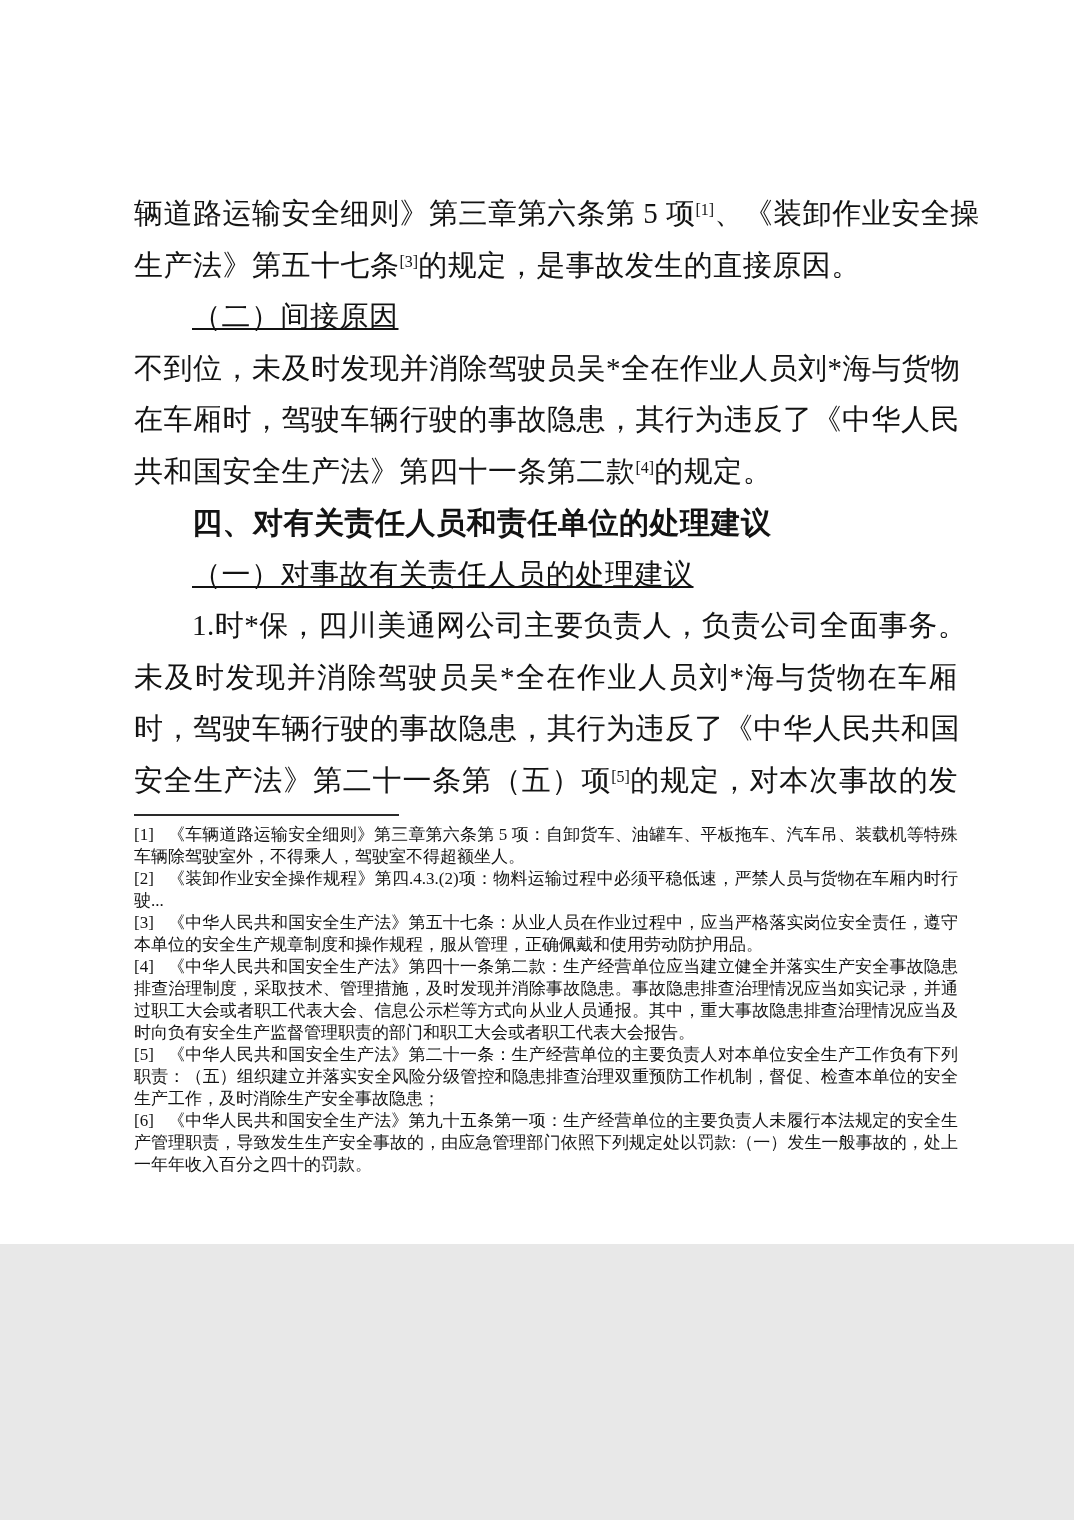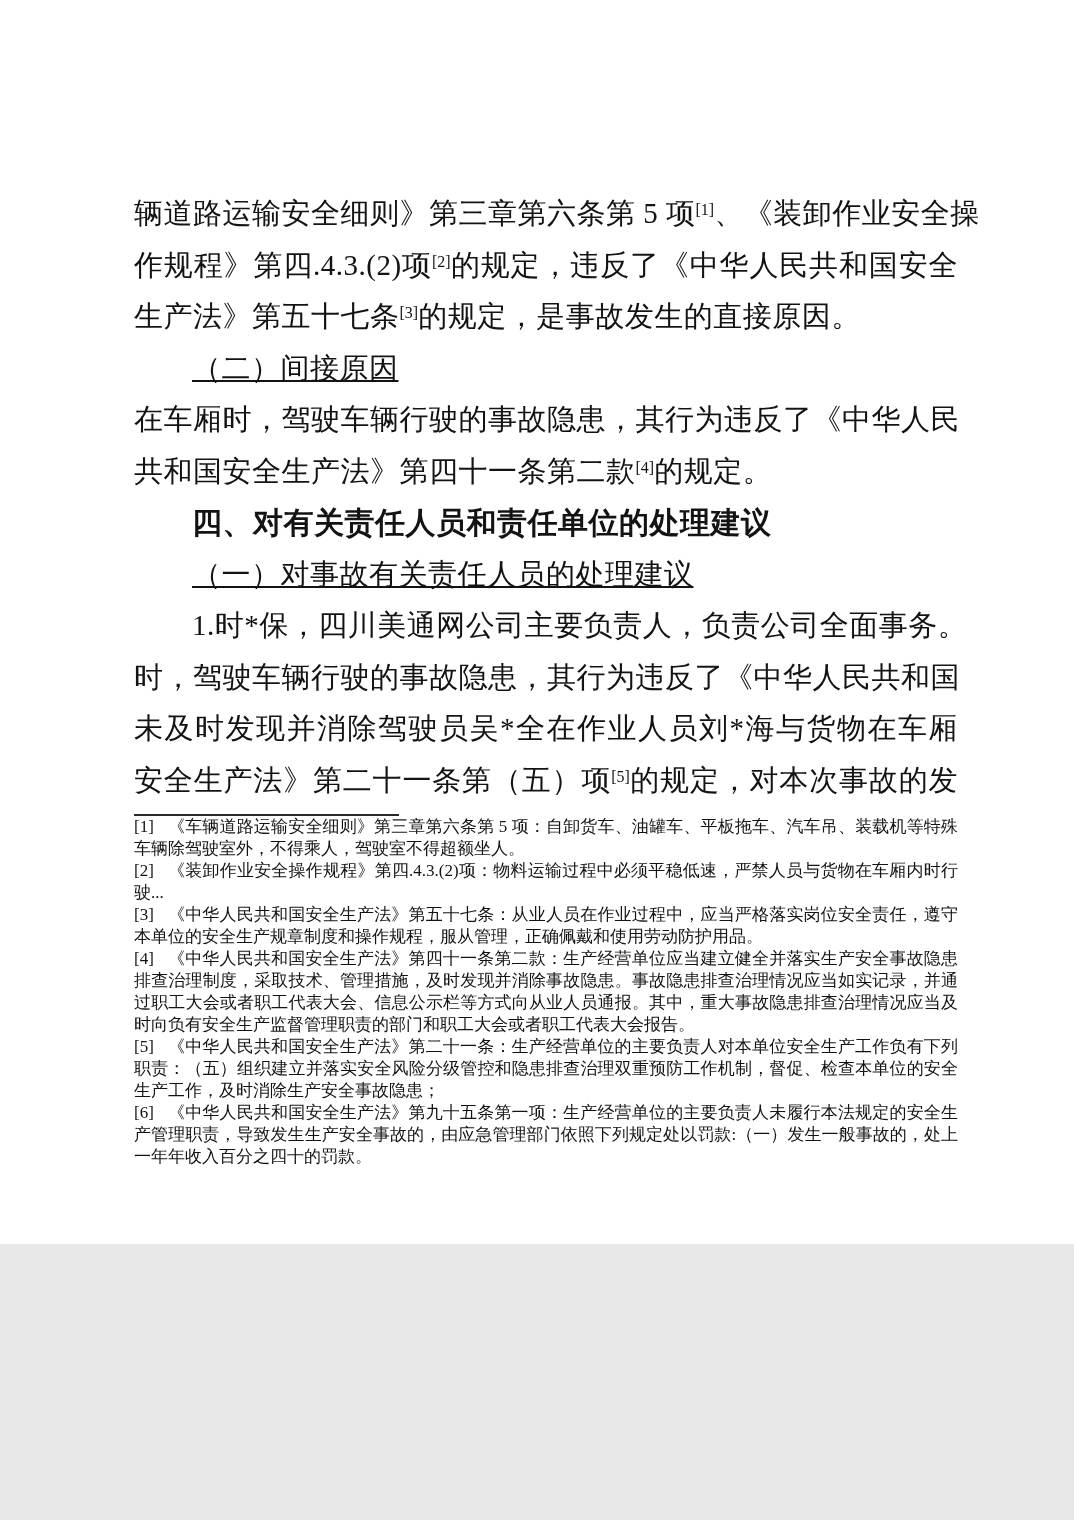--- a/index.html
+++ b/index.html
@@ -33,20 +33,21 @@
     line-height:0;
     vertical-align:8px;
     letter-spacing:0;
   }
   .fnsep{
     width:265px;
     border-top:2px solid #2a2a2a;
     margin-top:8px;
   }
   .footnotes{
+    margin-top:8px;
     font-size:17px;
     line-height:22px;
     text-align:justify;
   }
   .fn{margin:0;}
   .fn .mk{margin-right:14px;}
   .pagenum{
     position:absolute;
     left:826px;
     top:1352px;
@@ -58,39 +59,39 @@
 </head>
 <body>
 
 <div class="page">
   <div class="content">
 
     <div class="bodylines">
 
       <div>
         <div class="l j"><span>辆道路运输安全细则》第三章第六条第 5 项</span><sup class="ref">[1]</sup><span>、《装卸作业安全操</span></div>
-        <div class="l j"><span>作规程》第四.4.3.(2)项</span><sup class="ref">[2]</sup><span>的规定，违反了《中华人民共和国安全</span></div>
         <div class="l"><span>生产法》第五十七条</span><sup class="ref">[3]</sup><span>的规定，是事故发生的直接原因。</span></div>
       </div>
 
       <div class="l kai ind"><span>（二）间接原因</span></div>
 
       <div>
+        <div class="l j"><span>不到位，未及时发现并消除驾驶员吴*全在作业人员刘*海与货物</span></div>
         <div class="l j"><span>在车厢时，驾驶车辆行驶的事故隐患，其行为违反了《中华人民</span></div>
         <div class="l"><span>共和国安全生产法》第四十一条第二款</span><sup class="ref">[4]</sup><span>的规定。</span></div>
       </div>
 
       <div class="l hd ind"><span>四、对有关责任人员和责任单位的处理建议</span></div>
 
       <div class="l kai ind"><span>（一）对事故有关责任人员的处理建议</span></div>
 
       <div>
         <div class="l j ind"><span>1.时*保，四川美通网公司主要负责人，负责公司全面事务。</span></div>
+        <div class="l j"><span>未及时发现并消除驾驶员吴*全在作业人员刘*海与货物在车厢</span></div>
         <div class="l j"><span>时，驾驶车辆行驶的事故隐患，其行为违反了《中华人民共和国</span></div>
-        <div class="l j"><span>未及时发现并消除驾驶员吴*全在作业人员刘*海与货物在车厢</span></div>
         <div class="l j"><span>安全生产法》第二十一条第（五）项</span><sup class="ref">[5]</sup><span>的规定，对本次事故的发</span></div>
       </div>
 
     </div>
 
     <div class="fnsep"></div>
 
     <div class="footnotes">
       <div class="fn"><span class="mk">[1]</span><span>《车辆道路运输安全细则》第三章第六条第 5 项：自卸货车、油罐车、平板拖车、汽车吊、装载机等特殊车辆除驾驶室外，不得乘人，驾驶室不得超额坐人。</span></div>
       <div class="fn"><span class="mk">[2]</span><span>《装卸作业安全操作规程》第四.4.3.(2)项：物料运输过程中必须平稳低速，严禁人员与货物在车厢内时行驶...</span></div>

